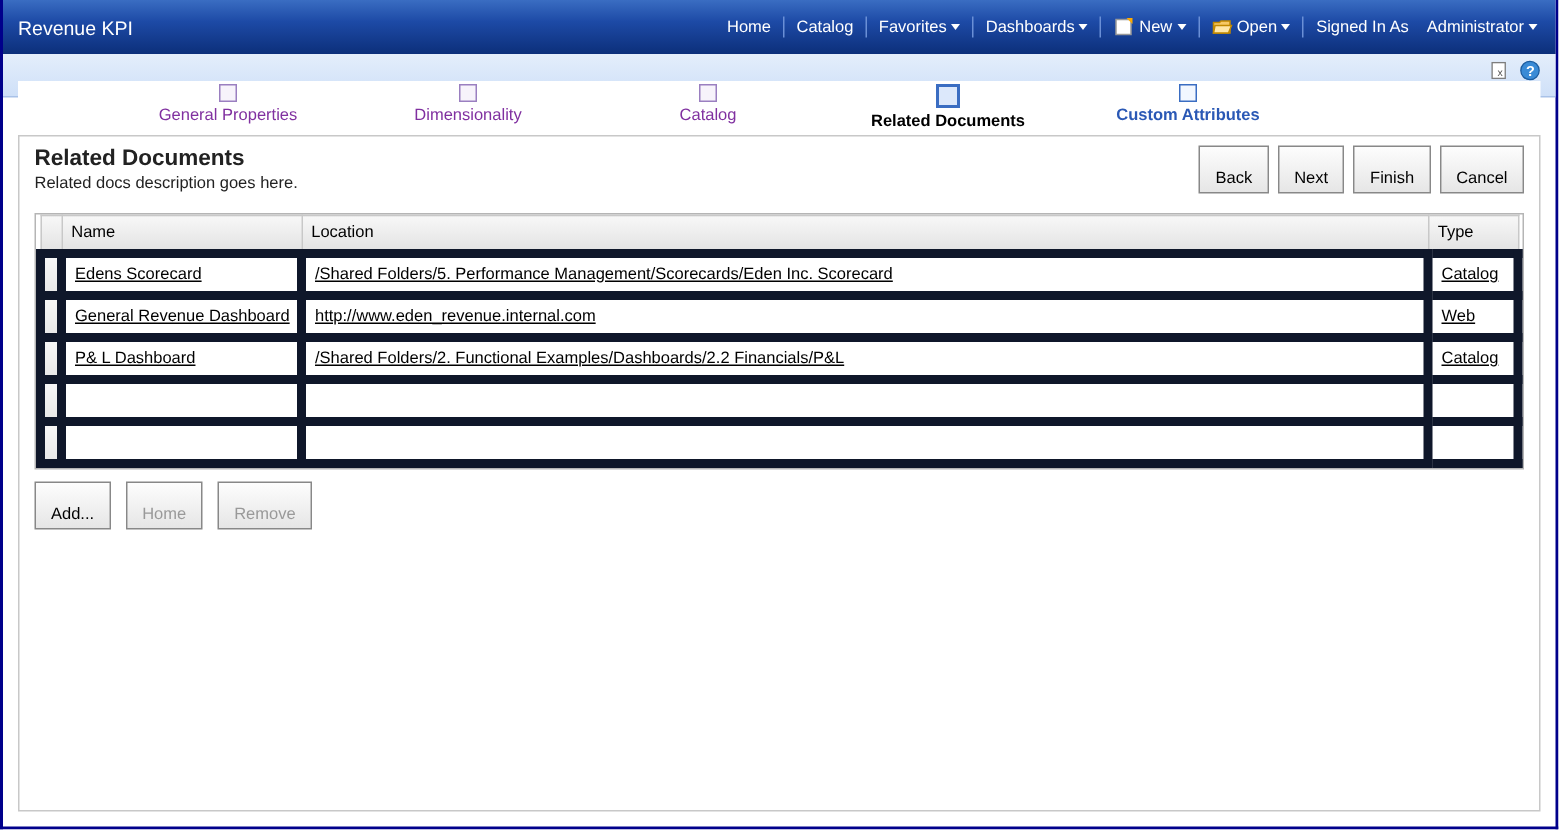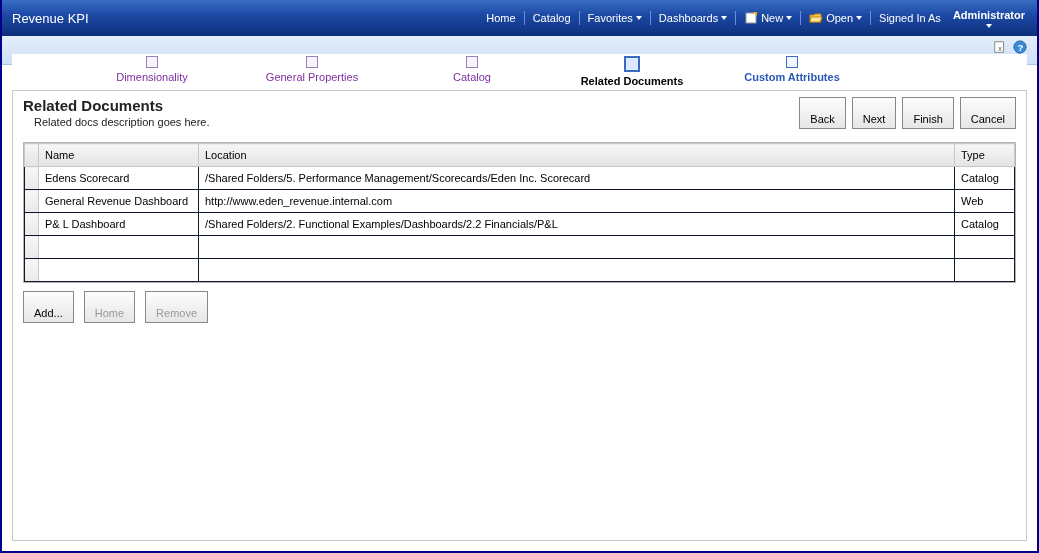--- a/index.html
+++ b/index.html
@@ -148,21 +148,21 @@
     justify-content: space-between;
     align-items: flex-start;
   }
   .panel-title {
     font-size: 15px;
     font-weight: bold;
     color: #222;
     margin: 0 0 2px 0;
   }
   .panel-desc {
-    margin: 0 0 14px 11px;
+    margin: 0 0 14px 0;
     color: #222;
   }
   .btn-row {
     display: flex;
     gap: 6px;
   }
   button.std {
     font-family: Tahoma, sans-serif;
     font-size: 11px;
     padding: 15px 10px;
@@ -188,25 +188,26 @@
   }
   .data-table th {
     text-align: left;
     font-weight: normal;
     background: linear-gradient(to bottom, #f7f7f7, #e3e3e3);
     border: 1px solid #c8c8c8;
     padding: 3px 6px;
     height: 16px;
   }
   .data-table td {
-    border: 1px solid #0f172a;
+    border: 6px solid #0f172a;
     padding: 3px 6px;
     height: 16px;
     white-space: nowrap;
     overflow: hidden;
+    text-decoration: underline;
   }
   .data-table td.rowhead {
     width: 14px;
     background: linear-gradient(to bottom, #f7f7f7, #e9e9e9);
     border-right: 1px solid #c8c8c8;
     padding: 0;
   }
   .col-name { width: 160px; }
   .col-type { width: 60px; }
   .col-rowhead { width: 14px; }
@@ -259,21 +260,21 @@
             <path d="M2 6 L13 6 L11 11 L1 11 Z" fill="#ffe6a6" stroke="#c28900"></path>
           </svg>
         </span>
         <span>Open</span>
         <span class="caret-down"></span>
       </span>
       <span class="sep"></span>
       <span class="nav-item">
         <span>Signed In As</span>
       </span>
-      <span class="nav-item" style="font-weight:bold;flex-direction:column;">
+      <span class="nav-item" style="font-weight:normal;">
         <span>Administrator</span>
         <span class="caret-down"></span>
       </span>
     </div>
   </div>
 
   <div class="sub-bar">
     <div class="right-icons">
       <span class="icon-box" title="page">
         <svg width="16" height="16" viewBox="0 0 16 16">
@@ -288,25 +289,25 @@
         </svg>
       </span>
     </div>
   </div>
 
   <div class="content-wrap">
 
     <div class="step-train">
       <div class="step">
         <div class="step-node"></div>
+        <div class="step-label">General Properties</div>
+      </div>
+      <div class="step">
+        <div class="step-node"></div>
         <div class="step-label">Dimensionality</div>
-      </div>
-      <div class="step">
-        <div class="step-node"></div>
-        <div class="step-label">General Properties</div>
       </div>
       <div class="step">
         <div class="step-node"></div>
         <div class="step-label">Catalog</div>
       </div>
       <div class="step active">
         <div class="step-node"></div>
         <div class="step-label">Related Documents</div>
       </div>
       <div class="step pending">

